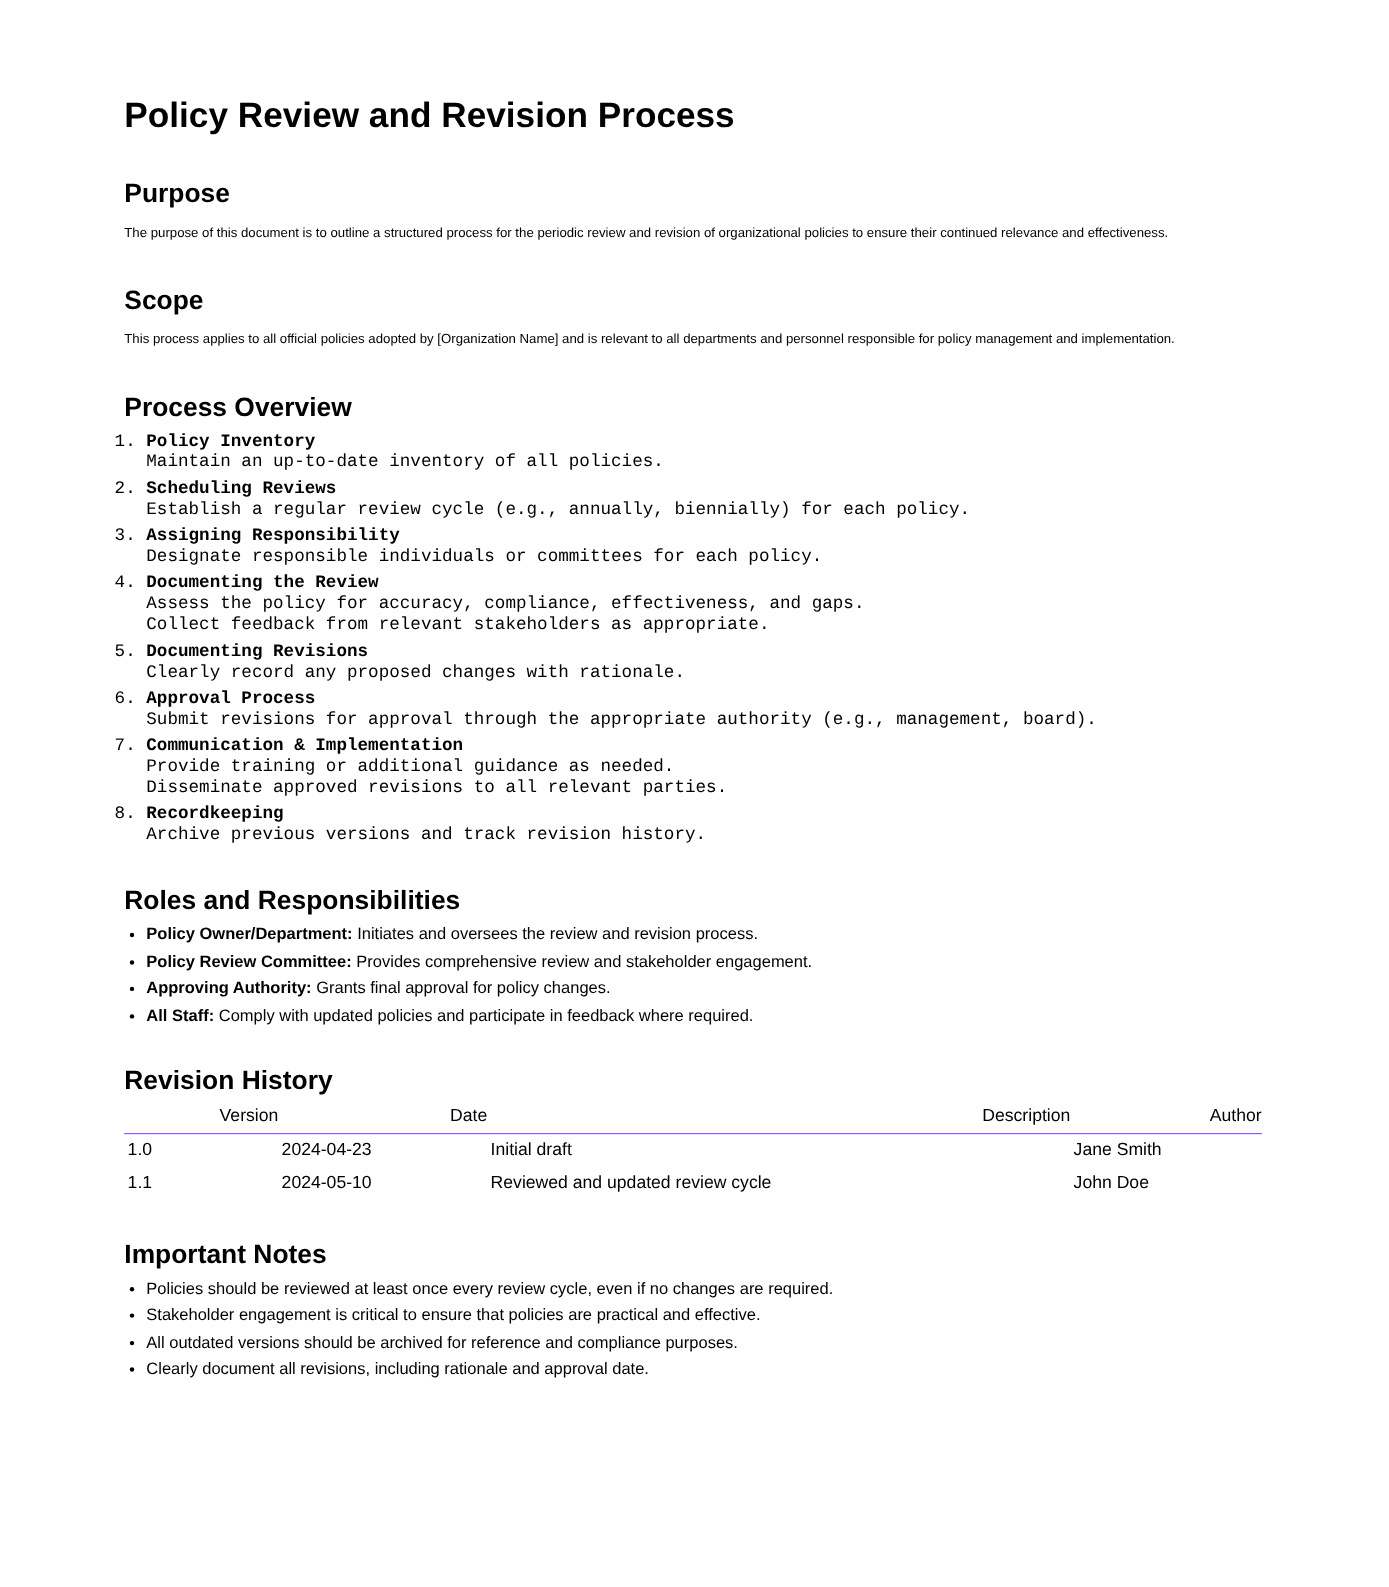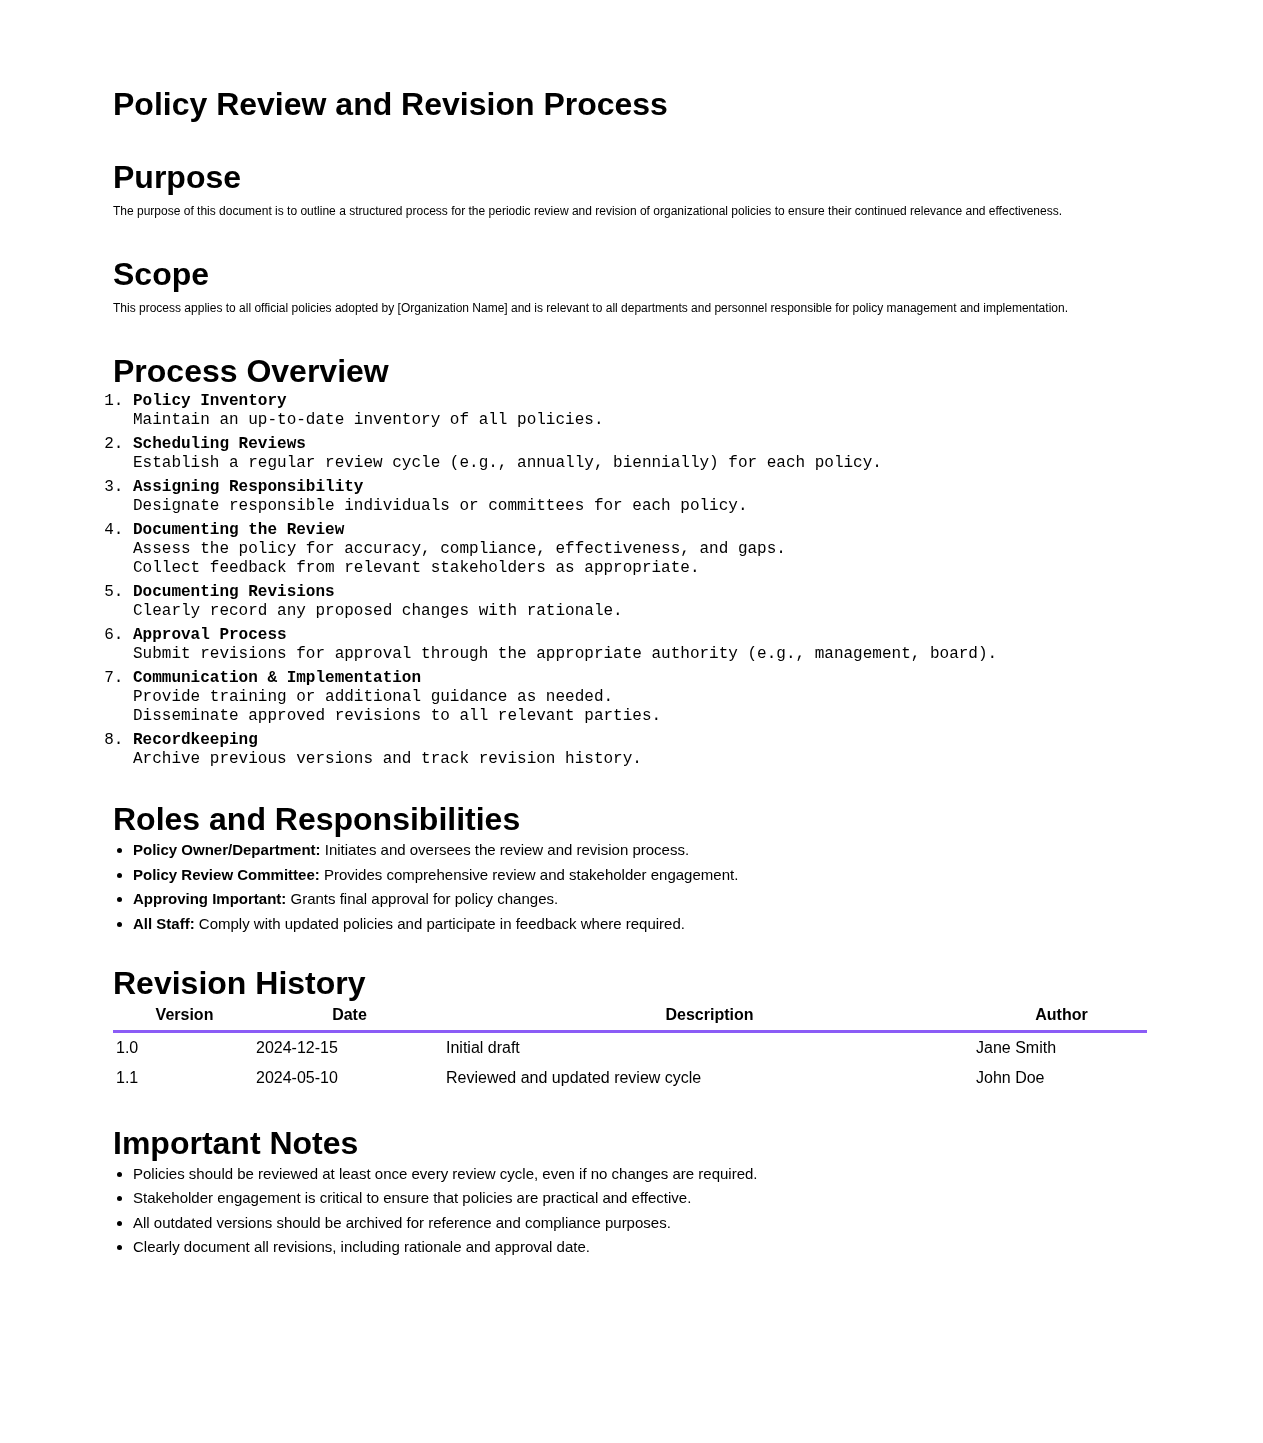--- a/index.html
+++ b/index.html
@@ -23,21 +23,21 @@
     overflow: hidden;
     padding: 86px 113px 0 113px;
   }
   h1 {
     font-size: 32px;
     line-height: 37px;
     font-weight: bold;
     margin: 0 0 40px 0;
   }
   h2 {
-    font-size: 32px;
+    font-size: 24px;
     line-height: 28px;
     font-weight: bold;
     margin: 36px 0 7px 0;
   }
   p.body-text {
     font-size: 12px;
     line-height: 26px;
     margin: 0 0 16px 0;
   }
   ol.steps {
@@ -65,25 +65,25 @@
     margin: 0 0 5.5px 0;
     line-height: 19px;
   }
   table.revision-table {
     width: 1034px;
     border-collapse: collapse;
     font-size: 16px;
     table-layout: fixed;
   }
   table.revision-table th {
-    text-align: center;
-    font-weight: bold;
+    text-align: right;
+    font-weight: normal;
     line-height: 19px;
     padding: 1px 0 6px 3px;
-    border-bottom: 3px solid #8b5cf6;
+    border-bottom: 1px solid #8b5cf6;
   }
   table.revision-table td {
     line-height: 19px;
     padding: 5px 0 6px 3px;
   }
   .col-version { width: 140px; }
   .col-date { width: 190px; }
   .col-desc { width: 530px; }
   .col-author { width: 174px; }
 </style>
@@ -136,21 +136,21 @@
       <li>
         <div class="step-title">Recordkeeping</div>
         <div class="step-detail">Archive previous versions and track revision history.</div>
       </li>
     </ol>
 
     <h2>Roles and Responsibilities</h2>
     <ul class="bullets">
       <li><strong>Policy Owner/Department:</strong> <span>Initiates and oversees the review and revision process.</span></li>
       <li><strong>Policy Review Committee:</strong> <span>Provides comprehensive review and stakeholder engagement.</span></li>
-      <li><strong>Approving Important:</strong> <span>Grants final approval for policy changes.</span></li>
+      <li><strong>Approving Authority:</strong> <span>Grants final approval for policy changes.</span></li>
       <li><strong>All Staff:</strong> <span>Comply with updated policies and participate in feedback where required.</span></li>
     </ul>
 
     <h2>Revision History</h2>
     <table class="revision-table">
       <colgroup>
         <col class="col-version">
           <col class="col-date">
           <col class="col-desc">
           <col class="col-author">
@@ -159,21 +159,21 @@
         <tr>
           <th>Version</th>
           <th>Date</th>
           <th>Description</th>
           <th>Author</th>
         </tr>
       </thead>
       <tbody>
         <tr>
           <td>1.0</td>
-          <td>2024-12-15</td>
+          <td>2024-04-23</td>
           <td>Initial draft</td>
           <td>Jane Smith</td>
         </tr>
         <tr>
           <td>1.1</td>
           <td>2024-05-10</td>
           <td>Reviewed and updated review cycle</td>
           <td>John Doe</td>
         </tr>
       </tbody>

